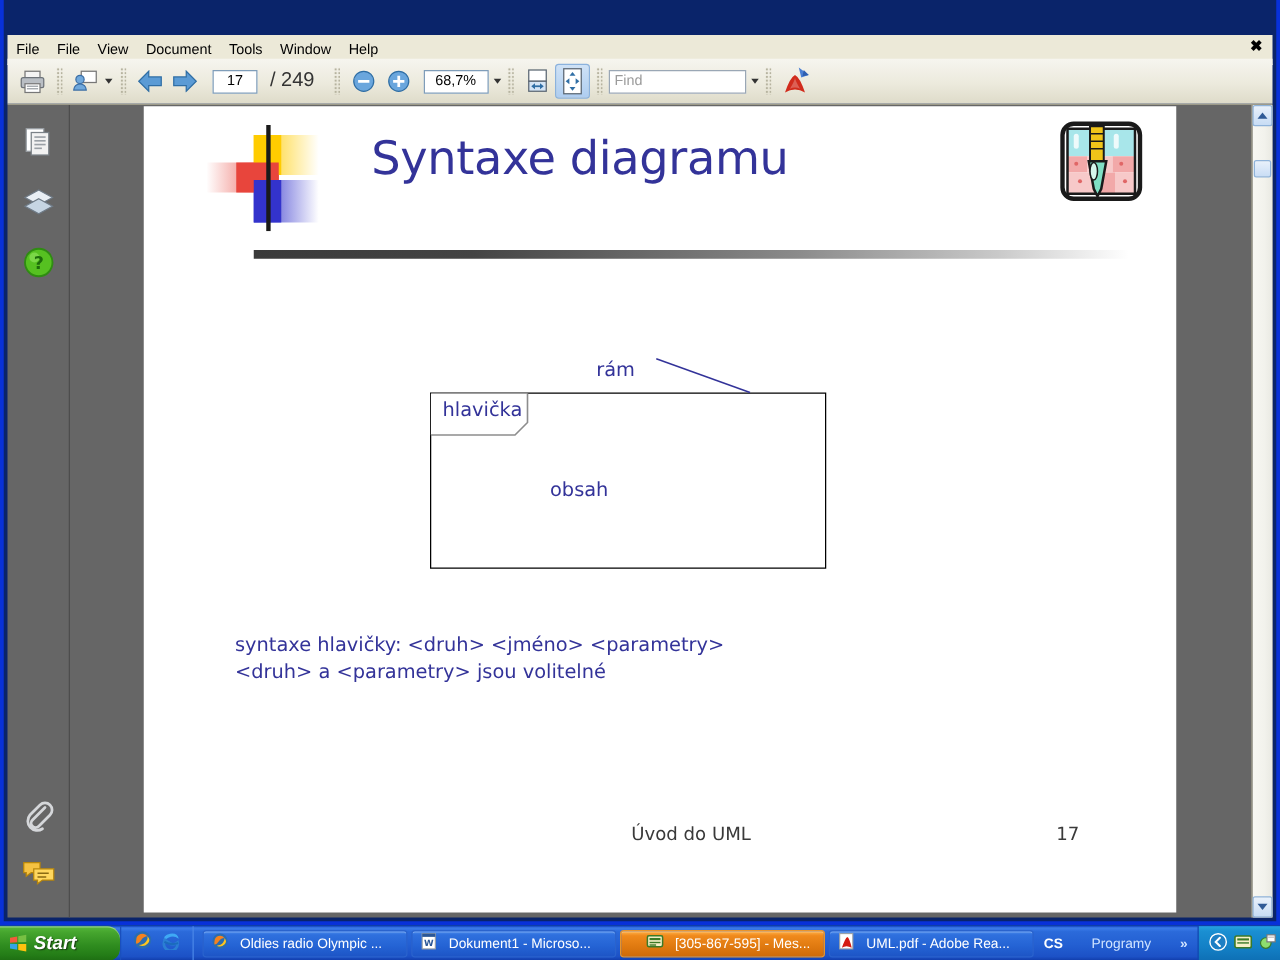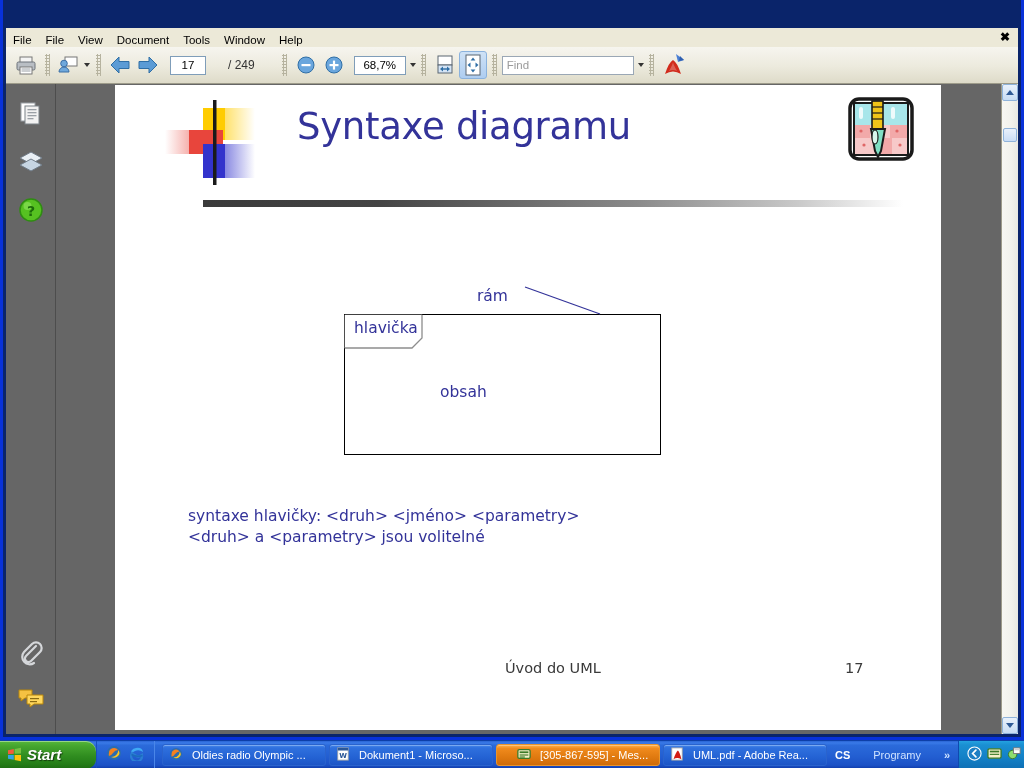--- a/index.html
+++ b/index.html
@@ -121,27 +121,27 @@
   }
   .tb-btn.active {
     background: linear-gradient(180deg,#cfe2f6 0%,#aecdf0 100%);
     border-color: #8bb2dd;
   }
   .caret { width:0;height:0;border-left:3.5px solid transparent;border-right:3.5px solid transparent;border-top:4px solid #333; margin-left:4px;}
   .page-input {
     width: 36px; height: 19px; background: #fff; border: 1px solid #7f9db9;
     font-size: 11.5px; text-align: center; line-height: 17px; color:#000;
   }
-  .page-total { font-size: 12px; margin: 0 22px; color:#333; }
+  .page-total { font-size: 16px; margin: 0 10px; color:#333; }
   .zoom-input {
     width: 52px; height: 19px; background: #fff; border: 1px solid #7f9db9;
     font-size: 11.5px; text-align: center; line-height: 17px; color:#000;
   }
   .find-box {
-    width: 132px; height: 19px; background: #fff; border: 1px solid #9aa7b5;
+    width: 110px; height: 19px; background: #fff; border: 1px solid #9aa7b5;
     font-size: 11.5px; color: #9b9b9b; line-height: 17px; padding-left: 4px;
   }
 
   
   #navrail {
     position: absolute; left: 3px; top: 84px; width: 50px; bottom: 3px;
     background: #666666;
     border-right: 1px solid #4d4d4d;
   }
   .rail-icon {

